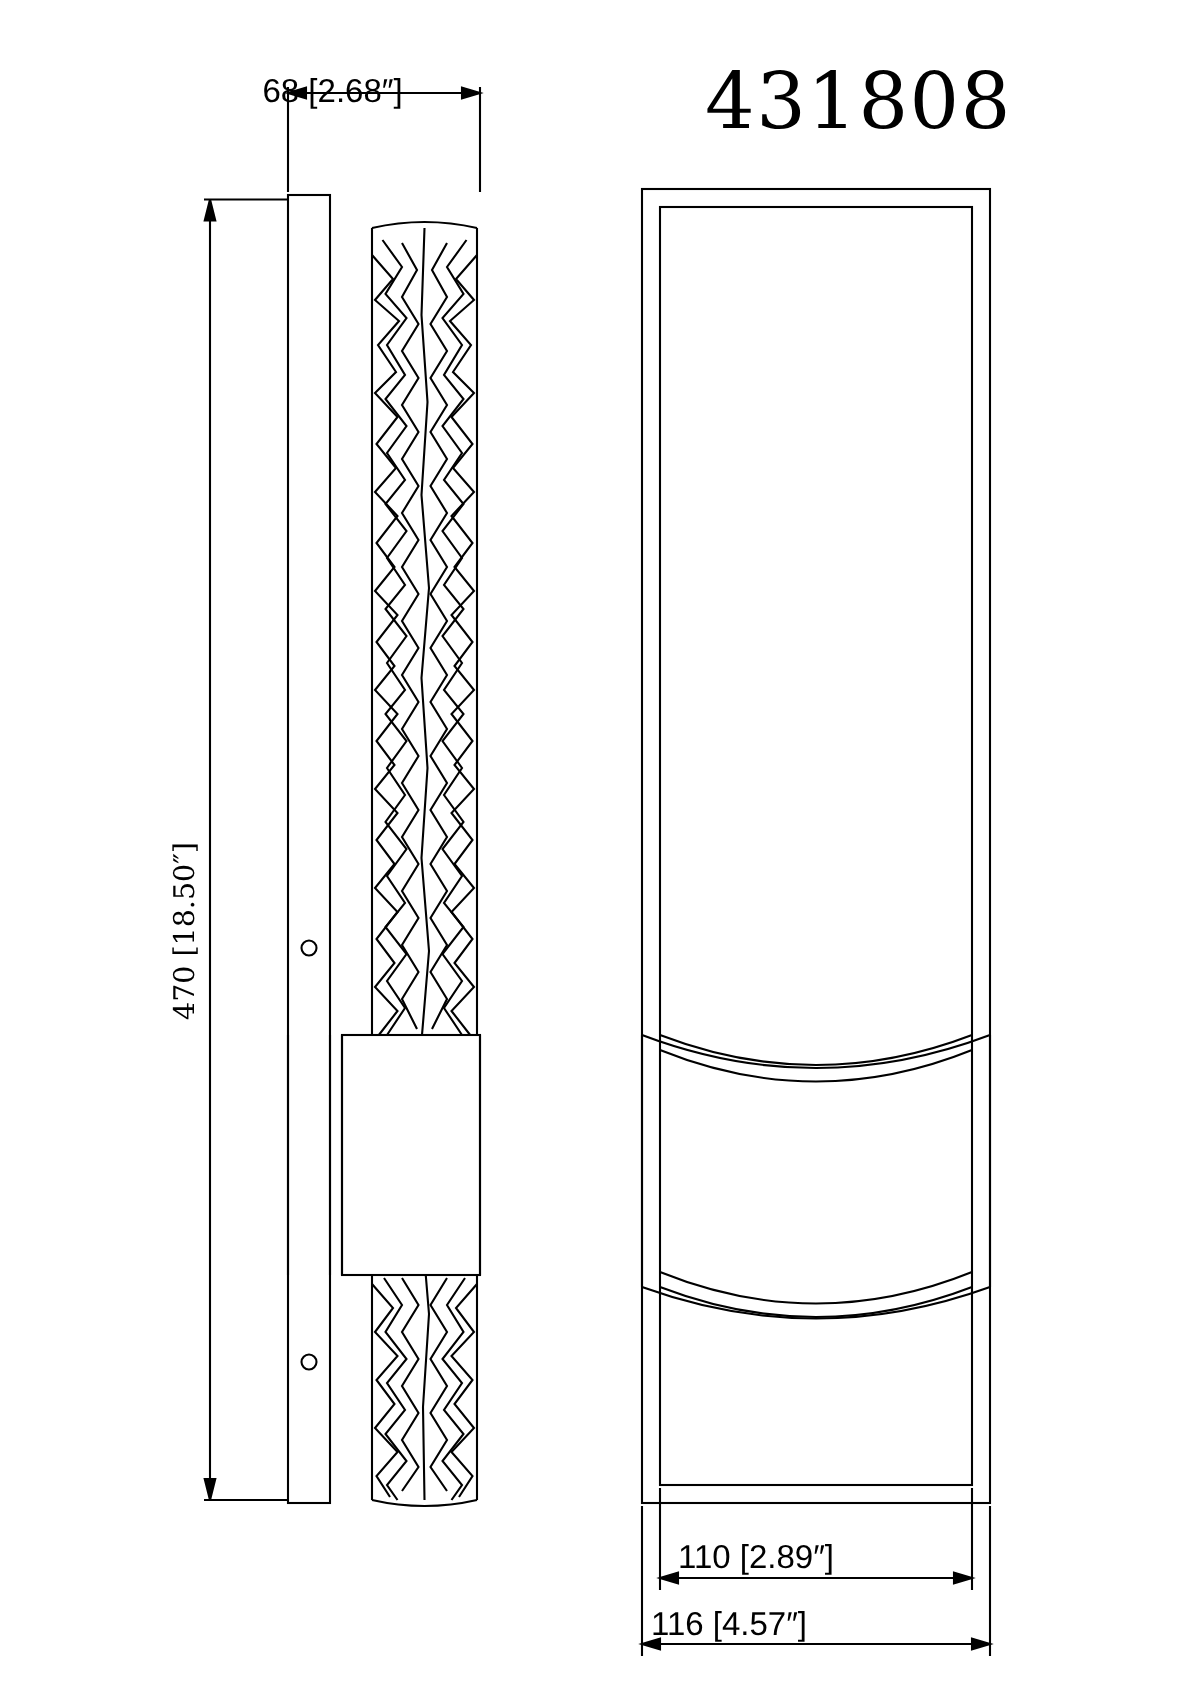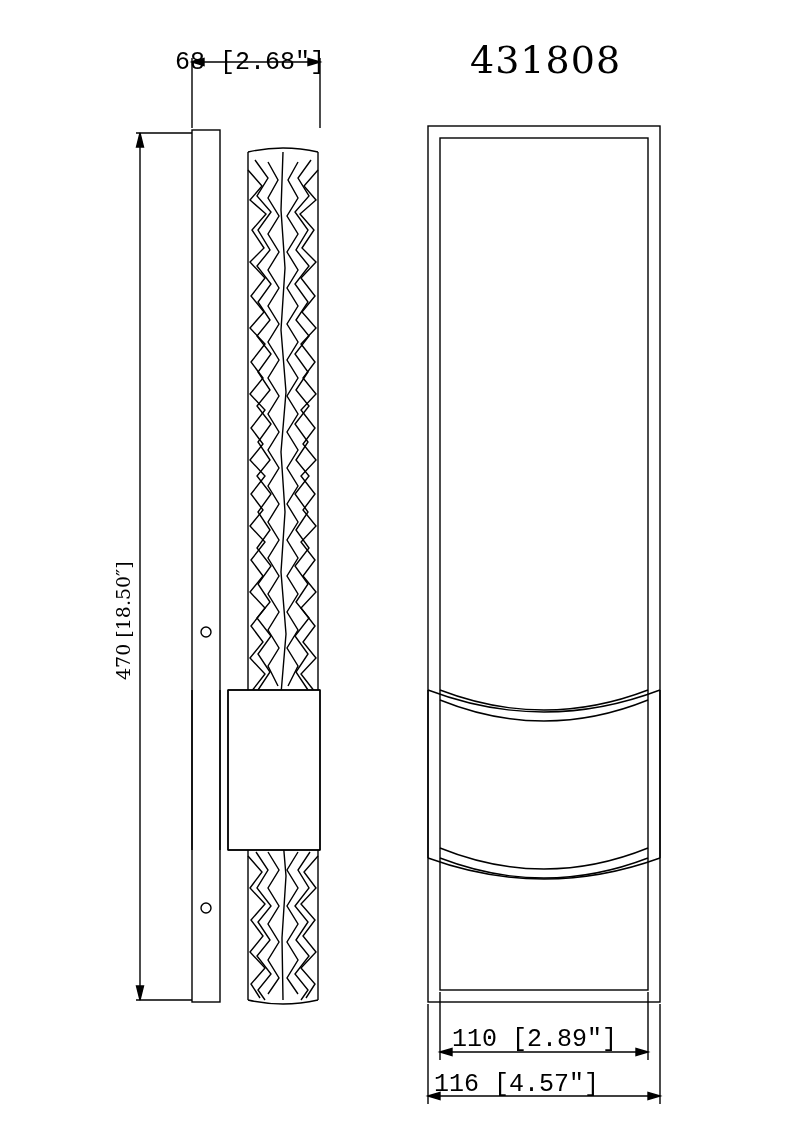--- a/index.html
+++ b/index.html
@@ -19,29 +19,29 @@
     position: absolute;
     left: 0; top: 0;
     width: 800px;
     height: 1132px;
   }
   .part-number {
     position: absolute;
     left: 470px;
     top: 38px;
     font-family: "DejaVu Serif", serif;
-    font-size: 38px;
+    font-size: 52px;
     letter-spacing: 1px;
     color: #000;
     white-space: nowrap;
   }
   .dim-label {
     position: absolute;
-    font-family: Liberation Mono, monospace;
-    font-size: 25px;
+    font-family: Liberation Sans, sans-serif;
+    font-size: 22px;
     color: #000;
     white-space: nowrap;
   }
   .dim-top-width {
     left: 175px;
     top: 48px;
   }
   .dim-bottom-110 {
     left: 452px;
     top: 1025px;

